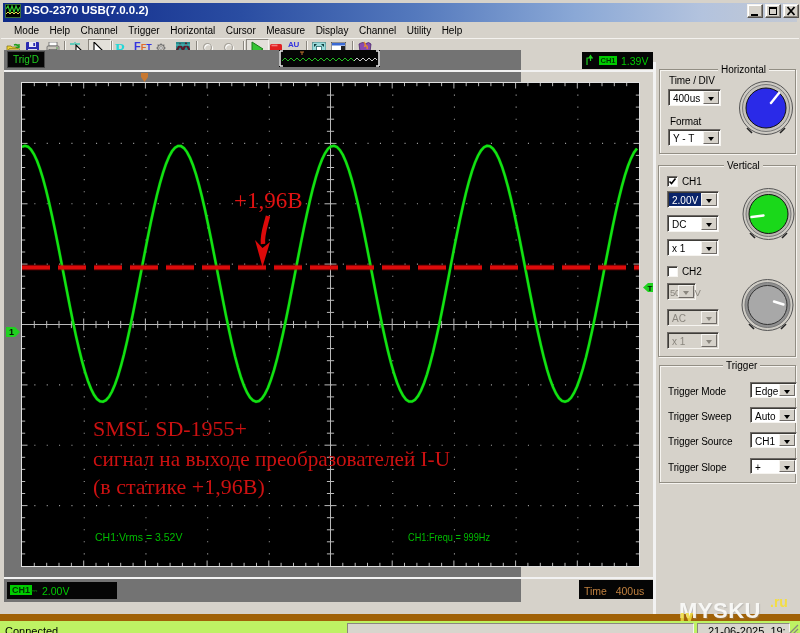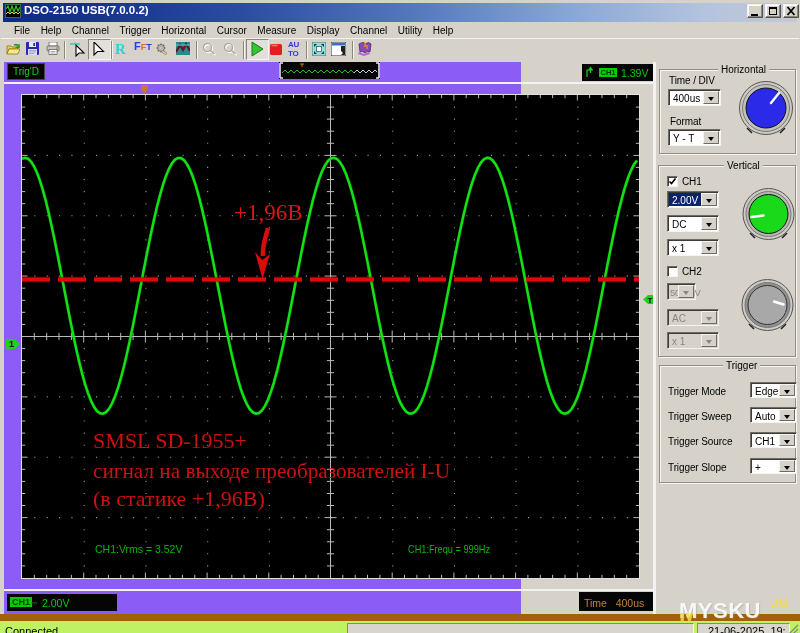--- a/index.html
+++ b/index.html
@@ -5,21 +5,21 @@
 body{position:relative;background:#d6d2ca;font-family:"Liberation Sans",sans-serif;font-size:11px;color:#000}
 .abs{position:absolute}
 .titlebar{left:3px;top:3px;width:794px;height:19px;background:linear-gradient(90deg,#0e2a87 0%,#173390 12%,#2a4da2 30%,#5479bd 52%,#8aa8d6 72%,#b3c3de 88%,#c3c9d4 100%)}
 .title-ico{left:5px;top:4px;width:16px;height:14px;background:#000;border:1px solid #3a6e3a}
 .title-txt{left:24px;top:4px;color:#fff;font-size:11.5px;font-weight:bold;letter-spacing:0}
 .wbtn{top:4px;width:16px;height:14px;background:#d6d2ca;border:1px solid;border-color:#f4f2ee #55524e #55524e #f4f2ee;box-shadow:inset -1px -1px 0 #8a867e,inset 1px 1px 0 #fff}
 .menubar{left:1px;top:22px;width:798px;height:16px;display:flex;gap:10.5px;padding-left:13px;align-items:center;font-size:10px}
 .toolbar{left:1px;top:38px;width:798px;height:24px;border-top:1px solid #f4f2ee}
 .tsep{top:41px;width:2px;height:18px;border-left:1px solid #8a867e;border-right:1px solid #f6f4f0}
 .tbtn{top:39px;width:23px;height:21px;background:#e3e0da;border:1px solid;border-color:#8a867e #f6f4f0 #f6f4f0 #8a867e}
-.dark{left:4px;top:62px;width:517px;height:552px;background:#8b5cf6}
+.dark{left:4px;top:50px;width:517px;height:552px;background:#737373}
 .wline{background:#f2f2f2}
 .blackbox{background:#050505}
 .plot{left:17px;top:32px;width:619px;height:485px;border:1px solid #e0e0e0;background:#000}
 .rpanel{left:656px;top:62px;width:144px;height:552px;background:#d6d2ca}
 .group{border:1px solid #928e84;box-shadow:inset 1px 1px 0 #f6f4f0,1px 1px 0 #f6f4f0}
 .glabel{position:absolute;top:-6px;background:#d6d2ca;padding:0 3px;font-size:10px}
 .lbl{position:absolute;font-size:10px;letter-spacing:-0.1px}
 .combo{position:absolute;height:17px;background:#fff;border:1px solid;border-color:#6e6a66 #f6f4f0 #f6f4f0 #6e6a66;box-shadow:inset 1px 1px 0 #3e3c38}
 .combo .txt{position:absolute;left:4px;top:2.5px;font-size:10px;white-space:nowrap}
 .cbtn{position:absolute;right:1px;top:1px;bottom:1px;width:16px;background:#d6d2ca;border:1px solid;border-color:#f6f4f0 #6e6a66 #6e6a66 #f6f4f0}
@@ -31,34 +31,34 @@
 .statusbar{left:0px;top:614px;width:800px;height:22px;background:#bef264;border-top:7px solid #a16207}
 .spanel{position:absolute;top:2px;height:15px;border:1px solid;border-color:#8a867e #f6f4f0 #f6f4f0 #8a867e;background:#d8d5cd}
 </style></head>
 <body>
 
 <div class="abs titlebar"></div>
 <div class="abs title-ico"><svg width="14" height="12" viewBox="0 0 14 12">
       <path d="M0,4 l2,-3 2,6 2,-6 2,6 2,-6 2,5 2,-4" stroke="#2ec82e" stroke-width="1.2" fill="none"></path>
       <path d="M0,9 l2,-2 2,2 2,-2 2,2 2,-2 2,2 2,-2" stroke="#e8d44c" stroke-width="1" fill="none"></path>
     </svg></div>
-<div class="abs title-txt">DSO-2150 USB(7.0.0.2)</div>
+<div class="abs title-txt">DSO-2370 USB(7.0.0.2)</div>
 <div class="abs wbtn" style="left:747px">
     <span style="position:absolute;left:3px;top:9px;width:7px;height:2px;background:#000"></span>
   </div>
 <div class="abs wbtn" style="left:765px">
     <span style="position:absolute;left:3px;top:2px;width:8px;height:8px;border:1px solid #000;border-top-width:2px"></span>
   </div>
 <div class="abs wbtn" style="left:783px">
     <svg width="14" height="12" viewBox="0 0 14 12" style="position:absolute;left:0;top:0">
       <path d="M3.5,2 L10.5,10 M10.5,2 L3.5,10" stroke="#000" stroke-width="1.8"></path>
     </svg>
   </div>
 <div class="abs menubar">
-    <span>File</span>
+    <span>Mode</span>
     <span>Help</span>
     <span>Channel</span>
     <span>Trigger</span>
     <span>Horizontal</span>
     <span>Cursor</span>
     <span>Measure</span>
     <span>Display</span>
     <span>Channel</span>
     <span>Utility</span>
     <span>Help</span>

